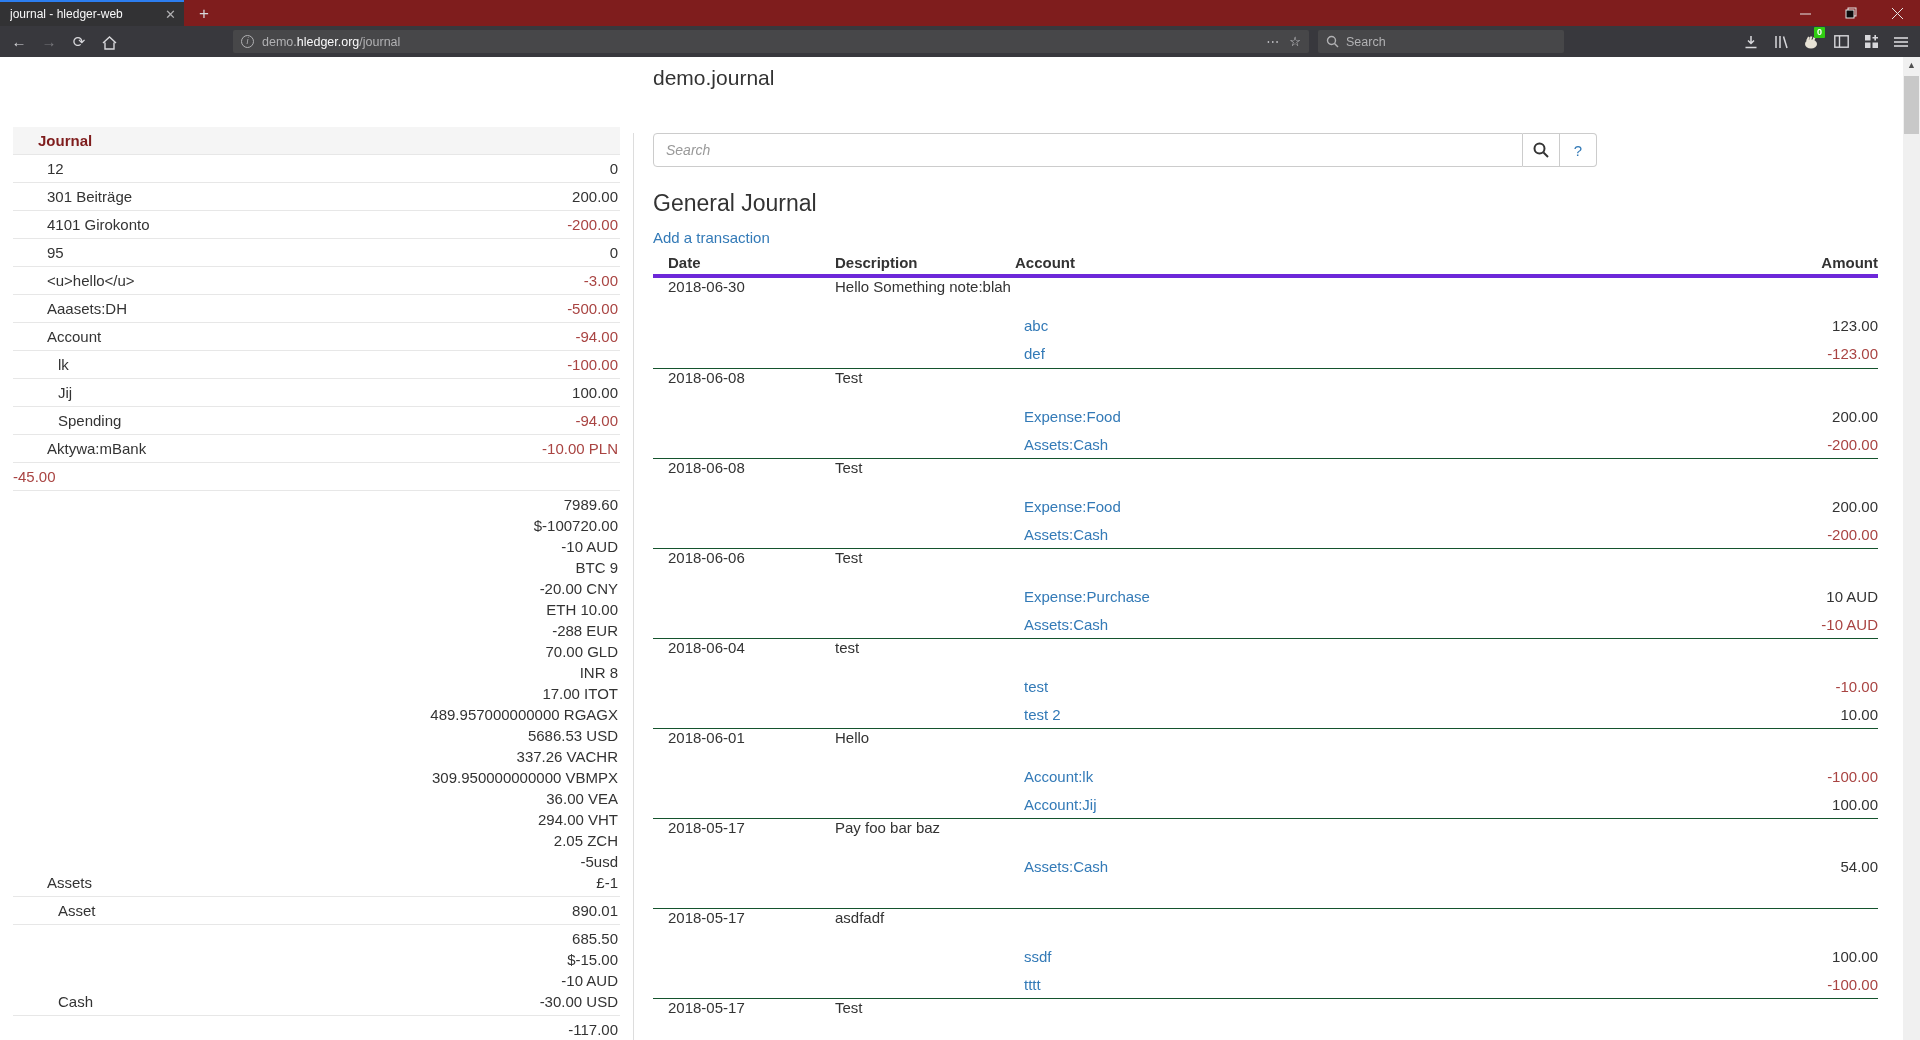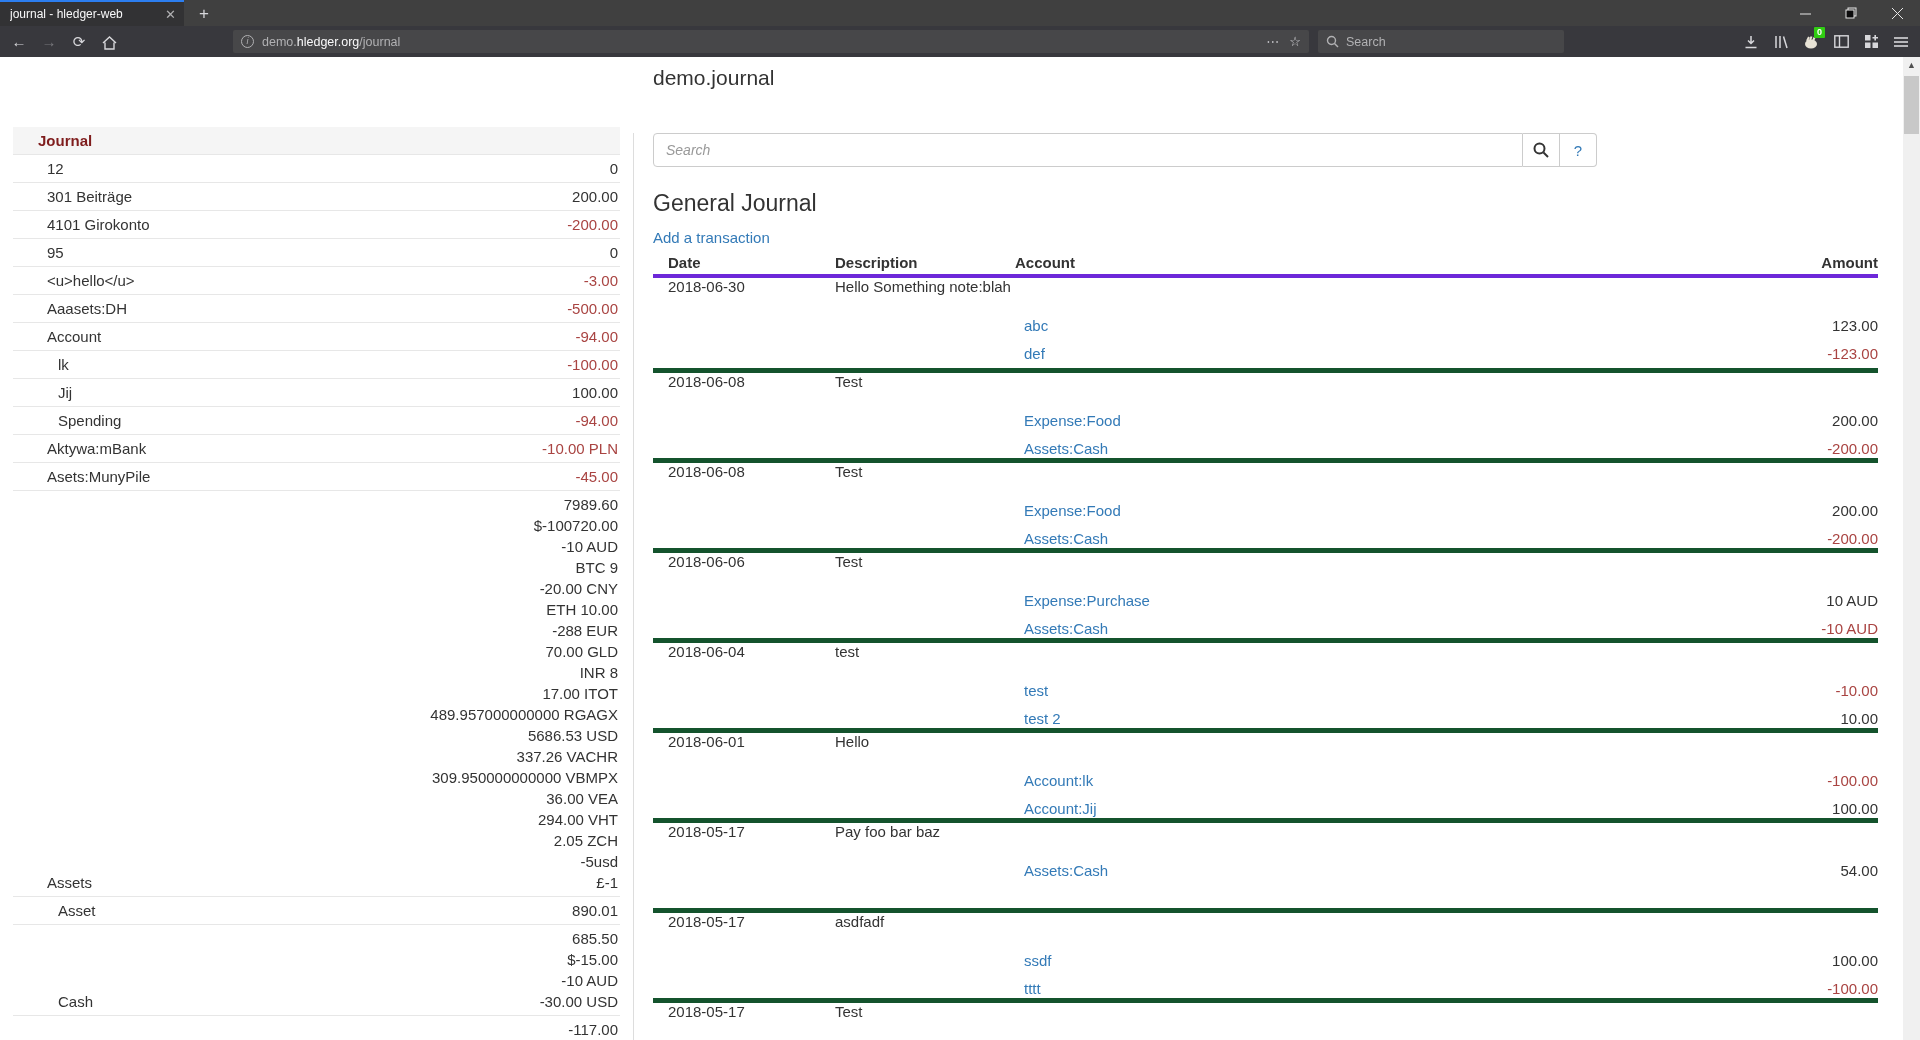--- a/index.html
+++ b/index.html
@@ -1,21 +1,21 @@
 <!DOCTYPE html>
 <html><head>
 <meta charset="utf-8">
 <style>
   * { margin:0; padding:0; box-sizing:border-box; }
   html,body { width:1920px; height:1040px; overflow:hidden; background:#fff;
               font-family:"Liberation Sans", sans-serif; }
   #stage { position:relative; width:1920px; height:1040px; }
 
   
-  #titlebar { position:absolute; left:0; top:0; width:1920px; height:26px; background:#404040; }
+  #titlebar { position:absolute; left:0; top:0; width:1920px; height:26px; background:#7f1d1d; }
   .tab { position:absolute; left:0; top:0; width:184px; height:26px; background:#323234;
          border-top:2px solid #2c7ef0; display:flex; align-items:center; padding:0 8px 0 10px; }
   .tab-title { color:#f9f9fa; font-size:12px; flex:1; white-space:nowrap; overflow:hidden; }
   .tab-close { color:#b1b1b3; font-size:13px; margin-left:6px; cursor:default; }
   .newtab { position:absolute; left:192px; top:2px; width:24px; height:24px; color:#d7d7db;
             font-size:17px; text-align:center; line-height:23px; }
   .wincontrols { position:absolute; right:0; top:0; height:26px; display:flex; }
   .winbtn { width:46px; height:26px; display:flex; align-items:center; justify-content:center; color:#e6e6e6; font-size:11px; }
 
   #navbar { position:absolute; left:0; top:26px; width:1920px; height:31px; background:#38383d;
@@ -72,21 +72,21 @@
   #addlink { position:absolute; left:20px; top:172px; font-size:15px; color:#337ab7; text-decoration:none; }
 
   
   #jtable { position:absolute; left:20px; top:197px; width:1225px; font-size:15px; }
   #jhead { position:relative; height:24px; border-bottom:4px solid #6d28d9; font-weight:bold; }
   #jhead .h-date { position:absolute; left:15px; }
   #jhead .h-desc { position:absolute; left:182px; }
   #jhead .h-acct { position:absolute; left:362px; }
   #jhead .h-amt  { position:absolute; right:0; }
   .txn { position:relative; height:90px; }
-  .txn + .txn { border-top:5px solid #14532d; }
+  .txn + .txn { border-top:1px solid #14532d; }
   .txn-line1 { position:relative; height:34px; }
   .t-date { position:absolute; left:15px; }
   .t-desc { position:absolute; left:182px; }
   .posting { display:flex; justify-content:space-between; margin-left:371px; line-height:28px; }
   .p-acct { color:#337ab7; text-decoration:none; }
   .p-amt { }
 </style>
 </head>
 <body>
 
@@ -262,21 +262,20 @@
             <div class="amt neg">-94.00</div>
           </div>
         </div>
         <div class="sb-row lvl1">
           <a class="sb-name">Aktywa:mBank</a>
           <div class="sb-amts">
             <div class="amt neg">-10.00 PLN</div>
           </div>
         </div>
         <div class="sb-row lvl1">
-          <a class="sb-name">Asets:MunyPile</a>
           <div class="sb-amts">
             <div class="amt neg">-45.00</div>
           </div>
         </div>
         <div class="sb-row lvl1">
           <a class="sb-name">Assets</a>
           <div class="sb-amts">
             <div class="amt">7989.60</div>
             <div class="amt">$-100720.00</div>
             <div class="amt">-10 AUD</div>

